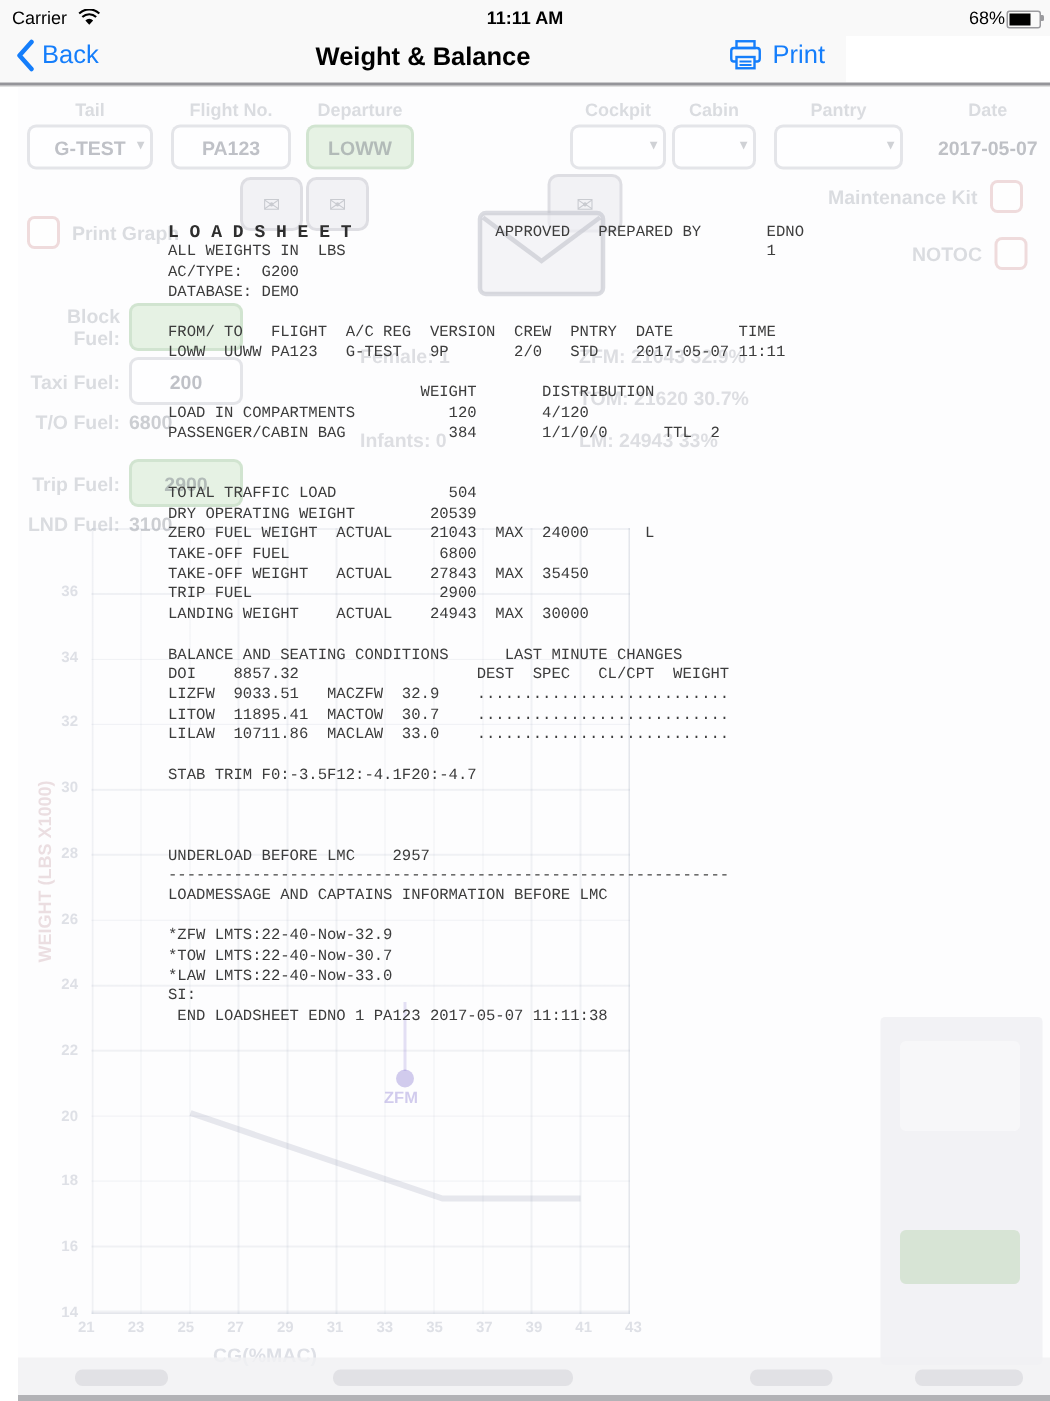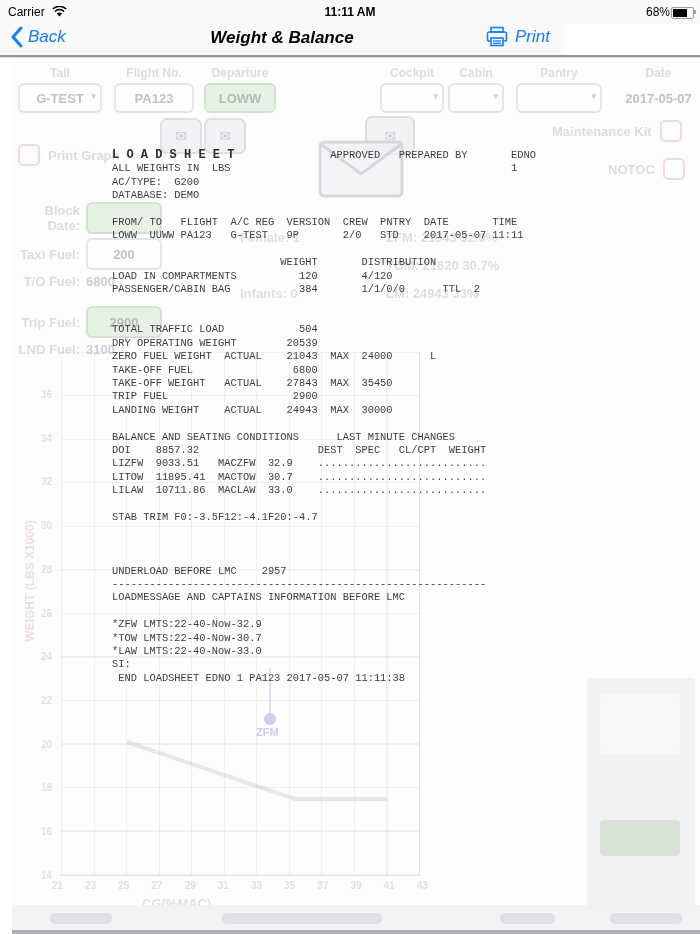--- a/index.html
+++ b/index.html
@@ -10,21 +10,21 @@
   #statusbar{position:absolute;left:0;top:0;width:700px;height:24px;background:#f9f9f9;}
   #carrier{position:absolute;left:8px;top:5px;font-size:12px;color:#000;}
   #wifi{position:absolute;left:52px;top:6px;}
   #statustime{position:absolute;left:0;right:0;top:5px;text-align:center;font-size:12px;font-weight:bold;color:#000;}
   #battpct{position:absolute;right:30px;top:5px;font-size:12px;color:#000;}
   #batticon{position:absolute;right:6px;top:7px;width:21px;height:10px;border:1px solid #9a9a9e;border-radius:2px;}
   #batticon .fill{position:absolute;left:1px;top:1px;bottom:1px;width:68%;background:#000;}
   #batticon .tip{position:absolute;right:-3px;top:2px;width:2px;height:4px;background:#9a9a9e;border-radius:0 1px 1px 0;}
 
   
-  #navbar{position:absolute;left:0;top:24px;width:564px;height:31px;background:#f9f9f9;font-style:italic;}
+  #navbar{position:absolute;left:0;top:24px;width:564px;height:31px;background:#f9f9f9;}
   #backbtn{position:absolute;left:10px;top:2px;display:flex;align-items:center;gap:5px;color:#157efb;font-size:17px;cursor:pointer;}
   #navtitle{position:absolute;left:0;right:0;top:4px;text-align:center;font-size:17px;font-weight:bold;color:#000;}
   #printbtn{position:absolute;right:14px;top:2px;display:flex;align-items:center;gap:7px;color:#157efb;font-size:17px;cursor:pointer;}
   #navsep{position:absolute;left:0;top:55px;width:700px;height:2px;background:#95959a;}
   #navsep2{position:absolute;left:0;top:57px;width:700px;height:1px;background:rgba(0,0,0,0.12);}
 
   
   #content{position:absolute;left:12px;top:58px;width:700px;height:876px;background:#fdfdfe;overflow:hidden;}
 
   
@@ -207,21 +207,21 @@
 
   <div class="bgbtn" id="bgbtn1">✉</div>
   <div class="bgbtn" id="bgbtn2">✉</div>
   <div class="bgbtn" id="bgbtn3">✉</div>
   <svg id="bigenv" width="86" height="58" viewBox="0 0 86 58">
     <rect x="2" y="2" width="82" height="54" rx="4" fill="rgba(240,240,243,0.7)" stroke="rgba(190,192,200,0.55)" stroke-width="3"></rect>
     <path d="M4 5 L43 34 L82 5" fill="none" stroke="rgba(190,192,200,0.55)" stroke-width="3"></path>
   </svg>
 
   <div class="fuelrow" id="fuel0">
-    <span class="fuellabel">Block Date:</span>
+    <span class="fuellabel">Block Fuel:</span>
     <span class="fuelbox green"></span>
   </div>
   <div class="fuelrow" id="fuel1">
     <span class="fuellabel">Taxi Fuel:</span>
     <span class="fuelbox">200</span>
   </div>
   <div class="fuelrow" id="fuel2">
     <span class="fuellabel">T/O Fuel:</span>
     <span class="fuelval">6800</span>
   </div>

